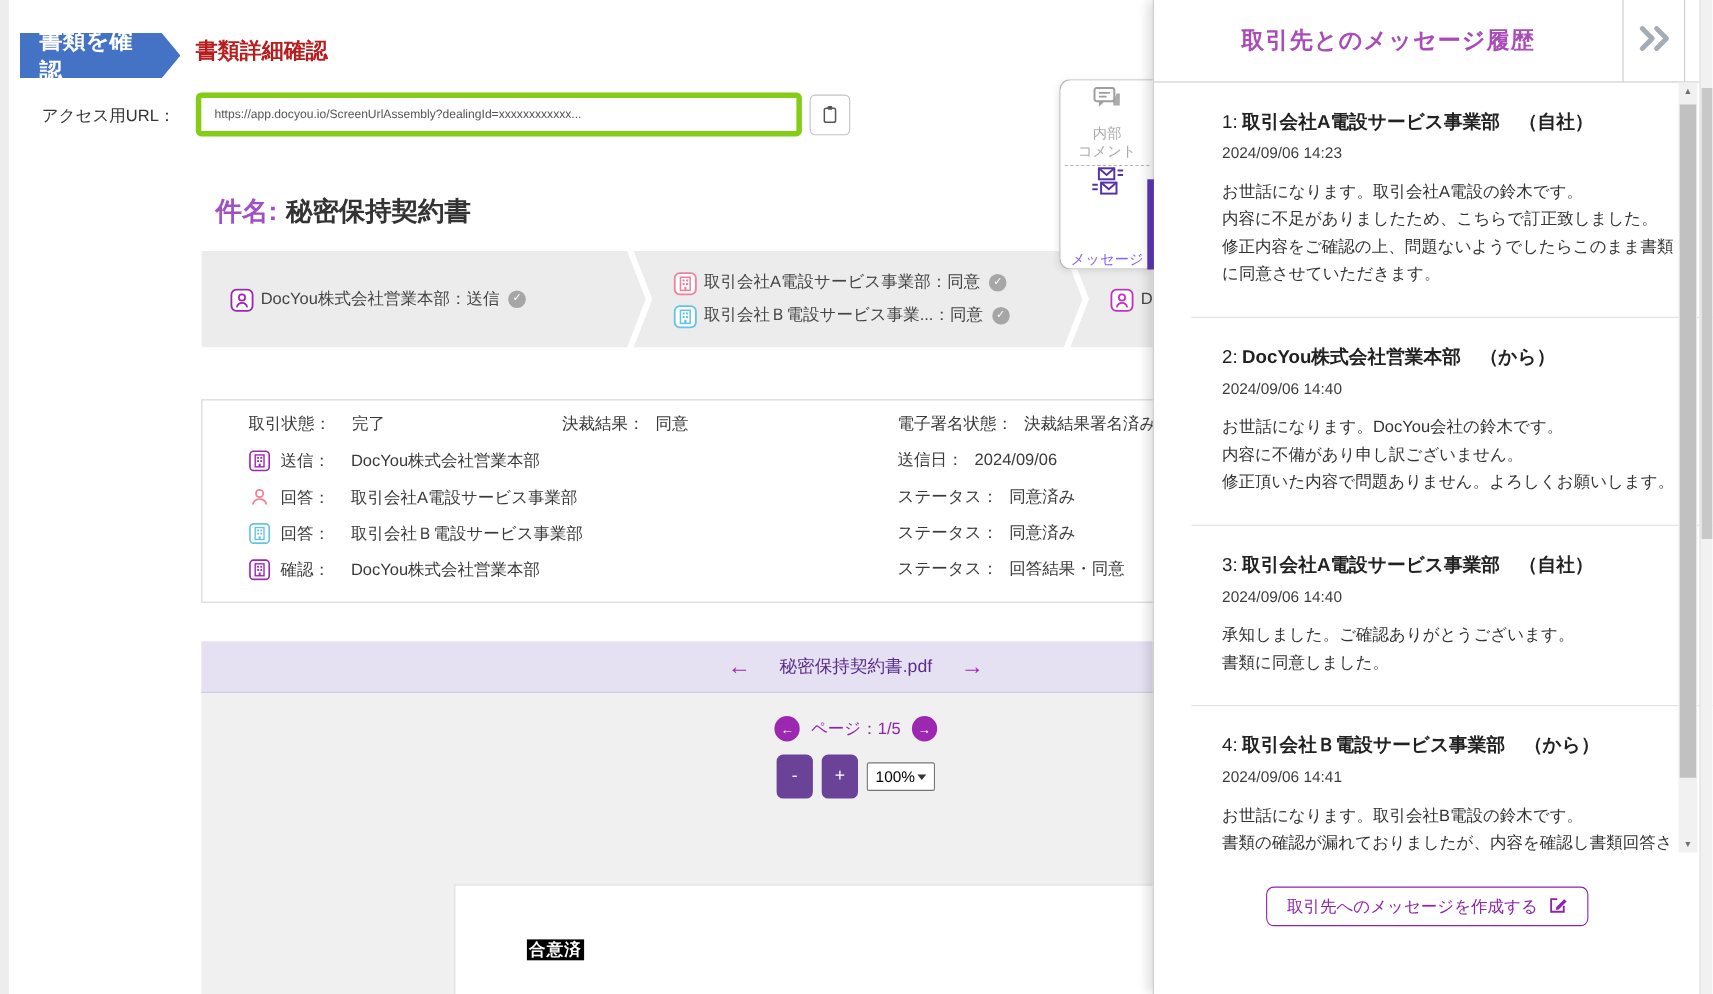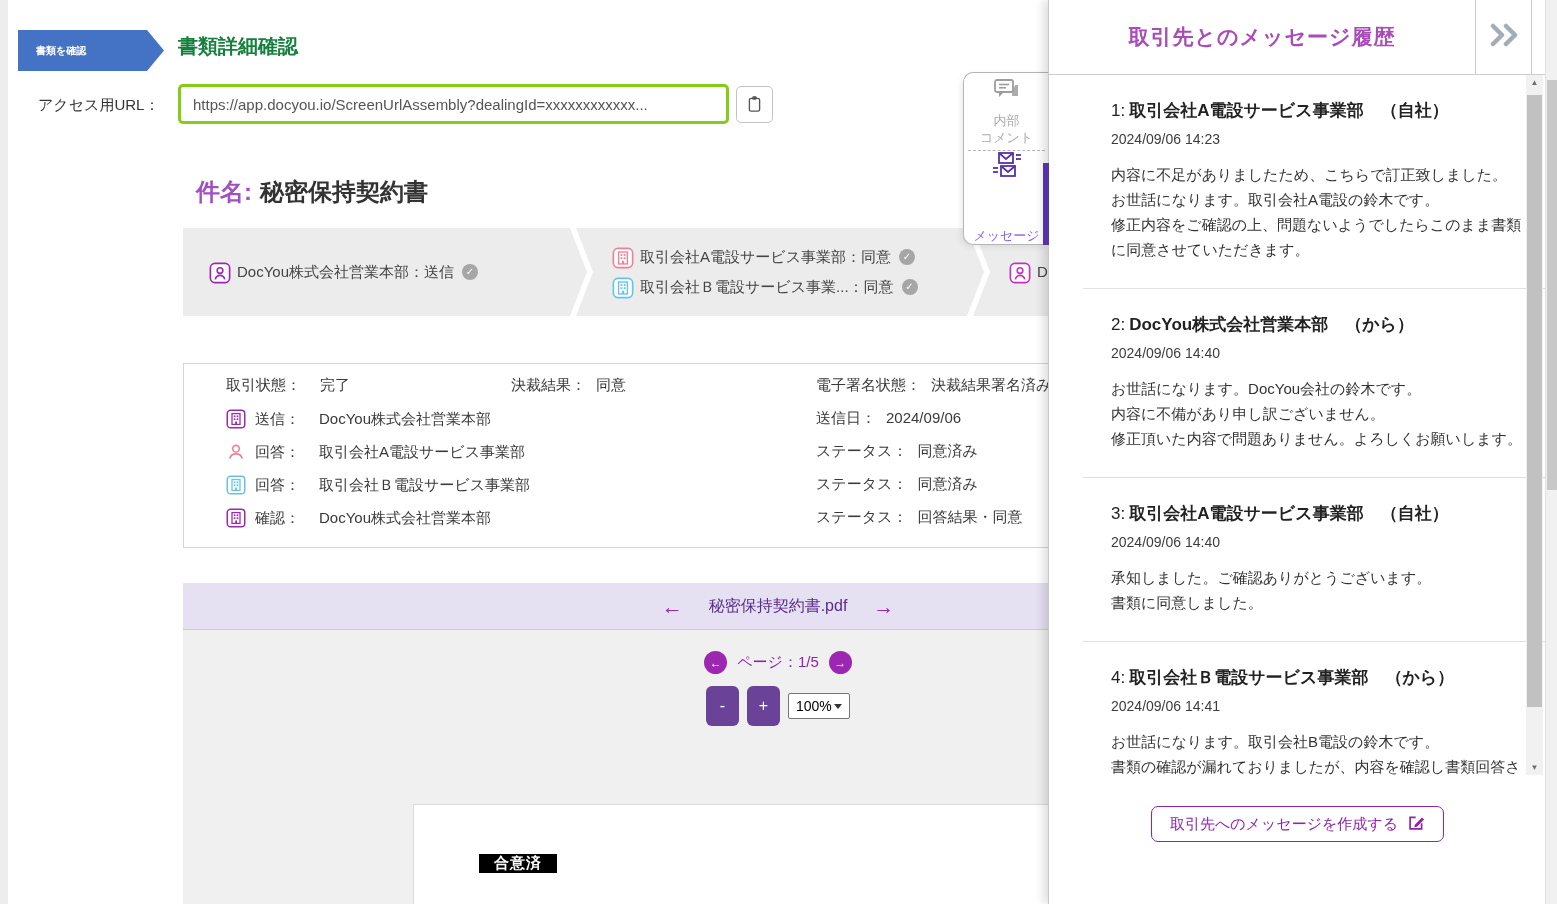--- a/index.html
+++ b/index.html
@@ -6,31 +6,31 @@
   html,body { background:#fff; }
   .app {
     position:relative; width:1557px; height:904px; overflow:hidden;
     background:#fff; font-family:"Liberation Sans","DejaVu Sans",sans-serif; color:#333;
   }
   .left-strip { position:absolute; left:0; top:0; width:8px; height:904px; background:#ededed; }
 
   
   .crumb-badge {
     position:absolute; left:18px; top:30px; height:41px; width:146px;
-    background:#4472c4; color:#fff; font-weight:bold; font-size:10px;
+    background:#4472c4; color:#fff; font-weight:bold; font-size:21px;
     display:flex; align-items:center; padding:0 24px 0 18px;
     clip-path:polygon(0 0, calc(100% - 17px) 0, 100% 50%, calc(100% - 17px) 100%, 0 100%);
   }
-  .page-title { position:absolute; left:178px; top:33px; font-size:20px; font-weight:bold; color:#15803d;text-align:center; }
+  .page-title { position:absolute; left:178px; top:33px; font-size:20px; font-weight:bold; color:#b91c1c;text-align:center; }
 
   
   .url-label { position:absolute; left:38px; top:96px; font-size:15px; color:#333; }
   .url-input {
     position:absolute; left:178px; top:84px; width:551px; height:40px;
-    border:3px solid #84cc16; border-radius:5px; padding:0 12px; font-size:15px; color:#555;
+    border:5px solid #84cc16; border-radius:5px; padding:0 12px; font-size:11px; color:#555;
     font-family:"Liberation Sans","DejaVu Sans",sans-serif; background:#fff;
   }
   .copy-btn {
     position:absolute; left:736px; top:86px; width:37px; height:37px;
     border:1px solid #c3c3c3; border-radius:5px; background:#fff; cursor:pointer;
     display:flex; align-items:center; justify-content:center;
   }
 
   
   .subject { position:absolute; left:196px; top:176px; font-size:24px; font-weight:bold; }
@@ -95,21 +95,21 @@
   .zoom-select::after {
     content:""; position:absolute; right:7px; top:10px;
     border-left:4px solid transparent; border-right:4px solid transparent; border-top:5px solid #333;
   }
   .pdf-page {
     position:absolute; left:230px; top:174px; width:726px; height:146px;
     background:#fff; border:1px solid #dcdcdc; border-bottom:none;
   }
   .stamp {
     position:absolute; left:65px; top:49px; background:#000; color:#fff;
-    font-size:15px; font-weight:bold; padding:0 15px; letter-spacing:1px;
+    font-size:15px; font-weight:bold; padding:0 2px; letter-spacing:1px;
   }
   .doc-art { position:absolute; left:552px; top:22px; }
 
   
   .side-tabs {
     position:absolute; left:963px; top:72px; width:86px; height:173px; z-index:4;
     background:#fff; border:1px solid #b5b5b5; border-right:none; border-radius:10px 0 0 10px;
     box-shadow:-2px 2px 6px rgba(0,0,0,0.08);
     display:flex; flex-direction:column;
   }
@@ -393,22 +393,22 @@
             </svg>
         </span>
       </div>
     </div>
 
     <div class="msg-list">
       <div class="msg">
         <div class="msg-head"><span class="idx">1:</span><span class="sender">取引会社A電設サービス事業部　（自社）</span></div>
         <div class="msg-date">2024/09/06 14:23</div>
         <div class="msg-body">
+          <p>お世話になります。取引会社A電設の鈴木です。</p>
           <p>内容に不足がありましたため、こちらで訂正致しました。</p>
-          <p>お世話になります。取引会社A電設の鈴木です。</p>
           <p>修正内容をご確認の上、問題ないようでしたらこのまま書類に同意させていただきます。</p>
         </div>
       </div>
       <div class="msg">
         <div class="msg-head"><span class="idx">2:</span><span class="sender">DocYou株式会社営業本部　（から）</span></div>
         <div class="msg-date">2024/09/06 14:40</div>
         <div class="msg-body">
           <p>お世話になります。DocYou会社の鈴木です。</p>
           <p>内容に不備があり申し訳ございません。</p>
           <p>修正頂いた内容で問題ありません。よろしくお願いします。</p>

